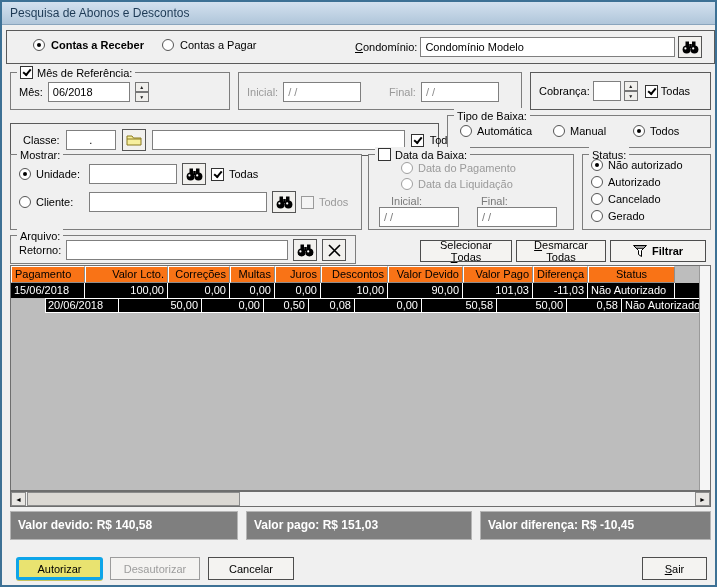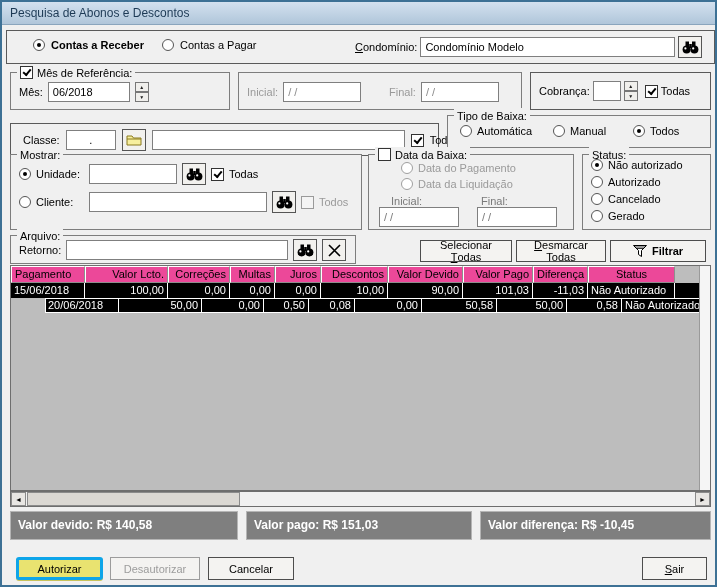--- a/index.html
+++ b/index.html
@@ -67,21 +67,21 @@
   }
   .btn.disabled{color:#9c9c9c;border-color:#9c9c9c;}
   .btn.yellow{background:#e9e370;border:3px solid #0ea5e9;border-radius:3px;
       box-shadow:0 1px 0 #c9c35c;}
 
   
   .grid{position:absolute;left:8px;top:263px;width:701px;height:226px;
       background:#bdbdbd;border:1px solid #6e6e6e;overflow:hidden;}
   .grid .vstrip{position:absolute;right:0;top:0;bottom:0;width:11px;background:#f5f5f5;border-left:1px solid #9a9a9a;}
   .hrow{display:flex;height:17px;}
-  .hcell{background:#ec4899;border-right:1px solid #8e8e8e;border-bottom:1px solid #8e8e8e;
+  .hcell{background:#f97316;border-right:1px solid #8e8e8e;border-bottom:1px solid #8e8e8e;
       border-top:1px solid #fff;border-left:1px solid #fff;
       padding:0 3px;line-height:15px;overflow:hidden;white-space:nowrap;}
   .drow{display:flex;height:15px;background:#000;color:#fff;}
   .drow.focus{outline:1px solid #fff;outline-offset:-1px;margin-left:34px;}
   .dcell{border-right:1px solid #fff;padding:0 3px;line-height:15px;overflow:hidden;white-space:nowrap;}
 
   
   .hscroll{position:absolute;left:8px;top:489px;width:701px;height:16px;
       background:#f1f1f1;border:1px solid #6e6e6e;display:flex;}
   .sarrow{width:15px;height:14px;border:1px solid #8b8b8b;background:#e8e6e3;

